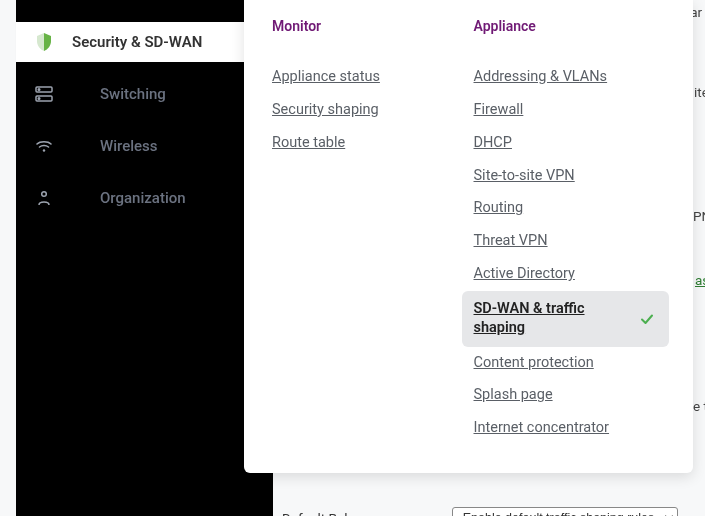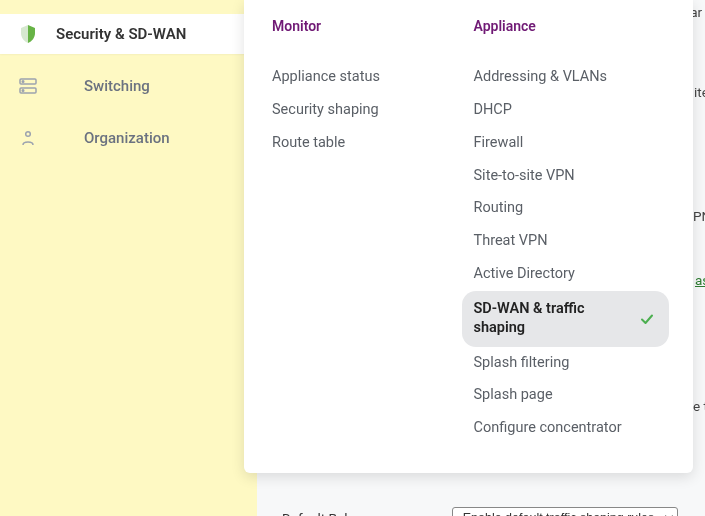--- a/index.html
+++ b/index.html
@@ -14,26 +14,26 @@
       background: #f7f8f9;
       width: 705px;
       height: 516px;
       overflow: hidden;
       position: relative;
     }
     
     
     .sidebar {
       position: absolute;
-      left: 0;
+      left: 16px;
       top: 0;
       width: 257px;
       height: 100%;
-      background: #fef9c3;
-      padding-top: 14px;
+      background: #000000;
+      padding-top: 22px;
     }
     .sidebar-item {
       display: flex;
       align-items: center;
       padding: 10px 16px 10px 18px;
       cursor: pointer;
       margin-bottom: 12px;
     }
     .sidebar-item.active {
       background: #ffffff;
@@ -84,24 +84,25 @@
       font-weight: 600;
       color: #701a75;
       margin-bottom: 27px;
     }
     .menu-item {
       font-size: 14.5px;
       color: #5a5f66;
       padding: 7px 10px 7px 0;
       cursor: pointer;
       line-height: 1.3;
+      text-decoration: underline;
     }
     .menu-item.active {
       background: #e6e7e9;
-      border-radius: 14px;
+      border-radius: 6px;
       padding: 9px 40px 9px 12px;
       margin-left: -12px;
       margin-right: 6px;
       font-weight: 600;
       color: #222;
       position: relative;
     }
     .menu-item.active .check-icon {
       position: absolute;
       right: 14px;
@@ -188,20 +189,30 @@
       <svg width="20" height="20" viewBox="0 0 20 20" fill="none" stroke="#9ca3af" stroke-width="1.5">
         <rect x="2" y="3" width="16" height="5" rx="1"></rect>
         <rect x="2" y="12" width="16" height="5" rx="1"></rect>
         <circle cx="5" cy="5.5" r="0.8" fill="#9ca3af"></circle>
         <circle cx="5" cy="14.5" r="0.8" fill="#9ca3af"></circle>
       </svg>
     </span>
     <span class="label">Switching</span>
   </div>
 
+  <div class="sidebar-item">
+    <span class="icon">
+      <svg width="20" height="20" viewBox="0 0 20 20" fill="none" stroke="#9ca3af" stroke-width="1.6" stroke-linecap="round">
+        <path d="M3 8 C6 5 14 5 17 8"></path>
+        <path d="M5.5 11 C8 9 12 9 14.5 11"></path>
+        <circle cx="10" cy="14.5" r="1.2" fill="#9ca3af" stroke="none"></circle>
+      </svg>
+    </span>
+    <span class="label">Wireless</span>
+  </div>
 
   <div class="sidebar-item">
     <span class="icon">
       <svg width="20" height="20" viewBox="0 0 20 20" fill="none" stroke="#9ca3af" stroke-width="1.5">
         <circle cx="10" cy="6" r="2.3"></circle>
         <path d="M5 17 C5 13 15 13 15 17"></path>
       </svg>
     </span>
     <span class="label">Organization</span>
   </div>
@@ -210,37 +221,37 @@
 <div class="dropdown-panel">
   <div class="dropdown-col">
     <div class="col-header">Monitor</div>
     <div class="menu-item">Appliance status</div>
     <div class="menu-item">Security shaping</div>
     <div class="menu-item">Route table</div>
   </div>
   <div class="dropdown-col">
     <div class="col-header">Appliance</div>
     <div class="menu-item">Addressing &amp; VLANs</div>
+    <div class="menu-item">Firewall</div>
     <div class="menu-item">DHCP</div>
-    <div class="menu-item">Firewall</div>
     <div class="menu-item">Site-to-site VPN</div>
     <div class="menu-item">Routing</div>
     <div class="menu-item">Threat VPN</div>
     <div class="menu-item">Active Directory</div>
     <div class="menu-item active">
       <span>SD-WAN &amp; traffic shaping</span>
       <span class="check-icon">
         <svg width="16" height="16" viewBox="0 0 16 16" fill="none" stroke="#4caf50" stroke-width="2" stroke-linecap="round" stroke-linejoin="round">
           <path d="M3 8.5 L6.5 12 L13 4.5"></path>
         </svg>
       </span>
     </div>
-    <div class="menu-item">Splash filtering</div>
+    <div class="menu-item">Content protection</div>
     <div class="menu-item">Splash page</div>
-    <div class="menu-item">Configure concentrator</div>
+    <div class="menu-item">Internet concentrator</div>
   </div>
 </div>
 
 <div class="bottom-row">
   <span class="bottom-label">Default Rules</span>
   <select class="bottom-select">
     <option>Enable default traffic shaping rules</option>
   </select>
 </div>
 

